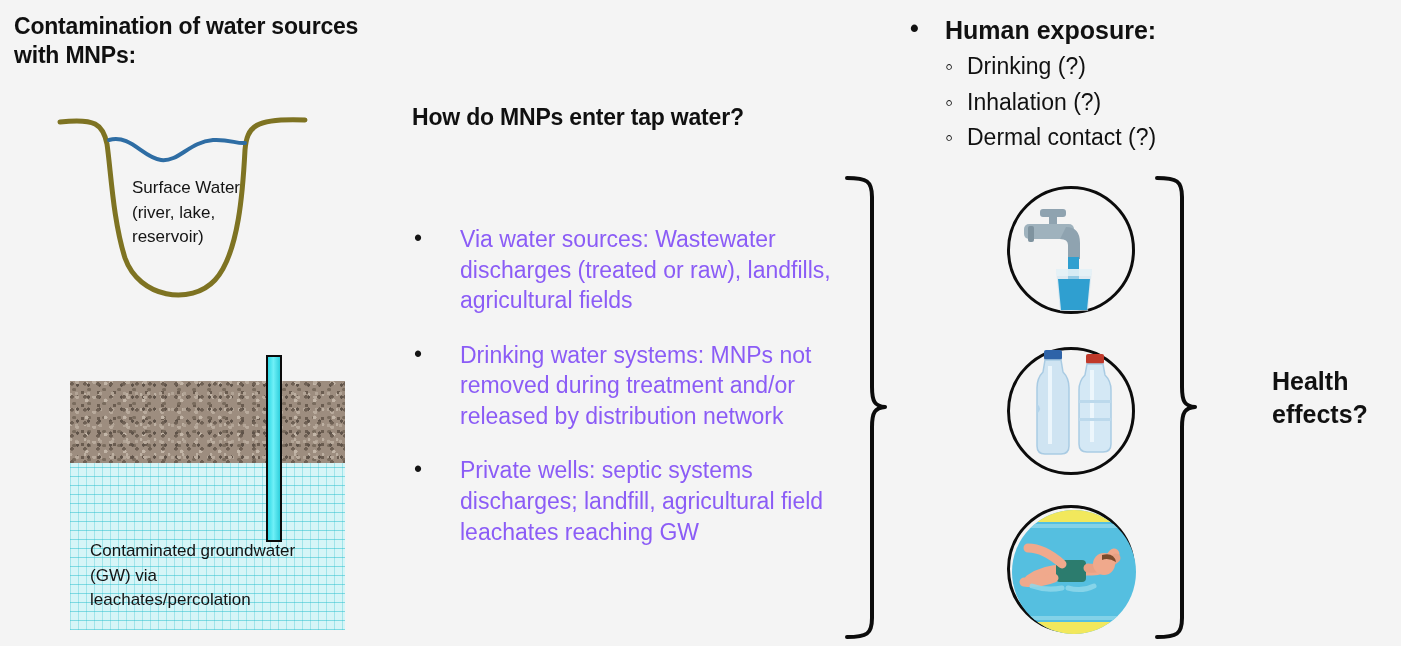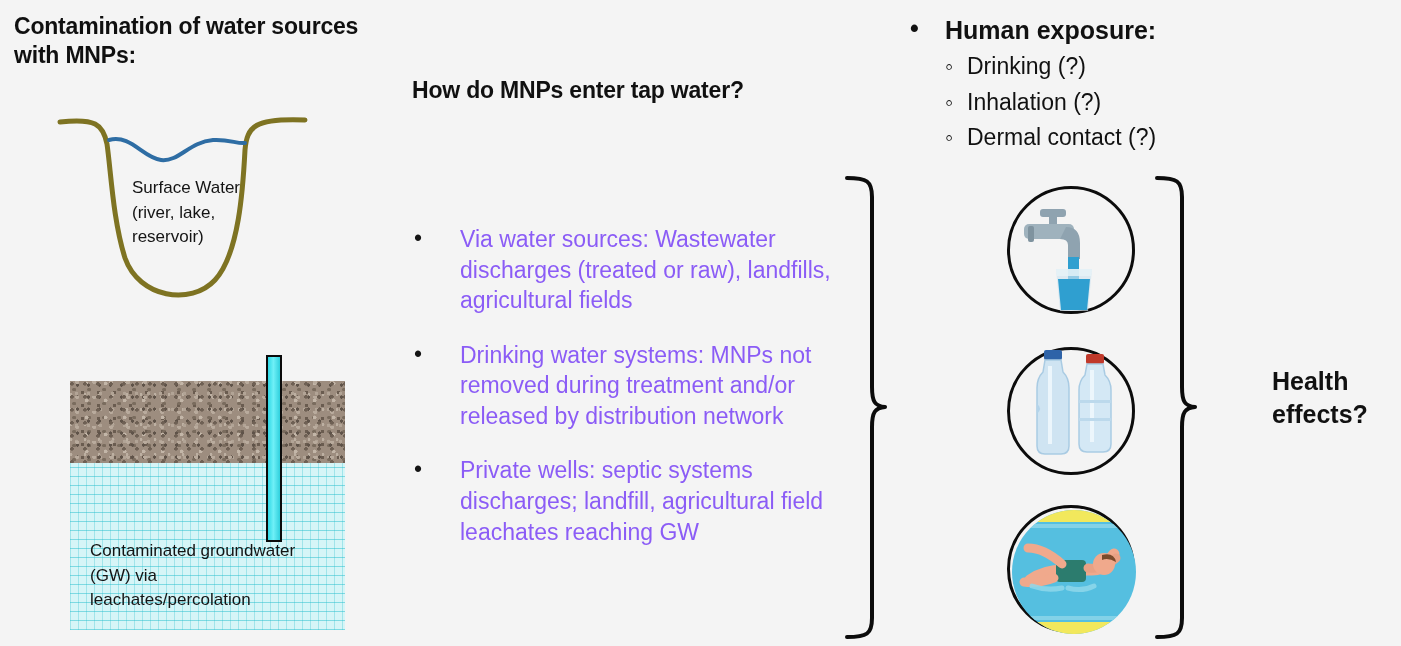--- a/index.html
+++ b/index.html
@@ -84,21 +84,21 @@
     background: linear-gradient(90deg, #2fd9e6 0%, #6ff0f7 45%, #2fd0dd 100%);
     border: 2px solid #0a0a0a;
     box-sizing: border-box;
   }
   #groundwater-caption {
     position: absolute;
     left: 20px; top: 184px; width: 225px;
   }
 
   
-  #middle-title { left: 412px; top: 76px; width: 380px; }
+  #middle-title { left: 412px; top: 103px; width: 380px; }
   #middle-bullets { left: 412px; top: 224px; width: 450px; }
   .bullet-row {
     position: relative;
     padding-left: 48px;
     margin-bottom: 24px;
   }
   .bullet-row::before {
     content: "\2022";
     position: absolute;
     left: 2px;

